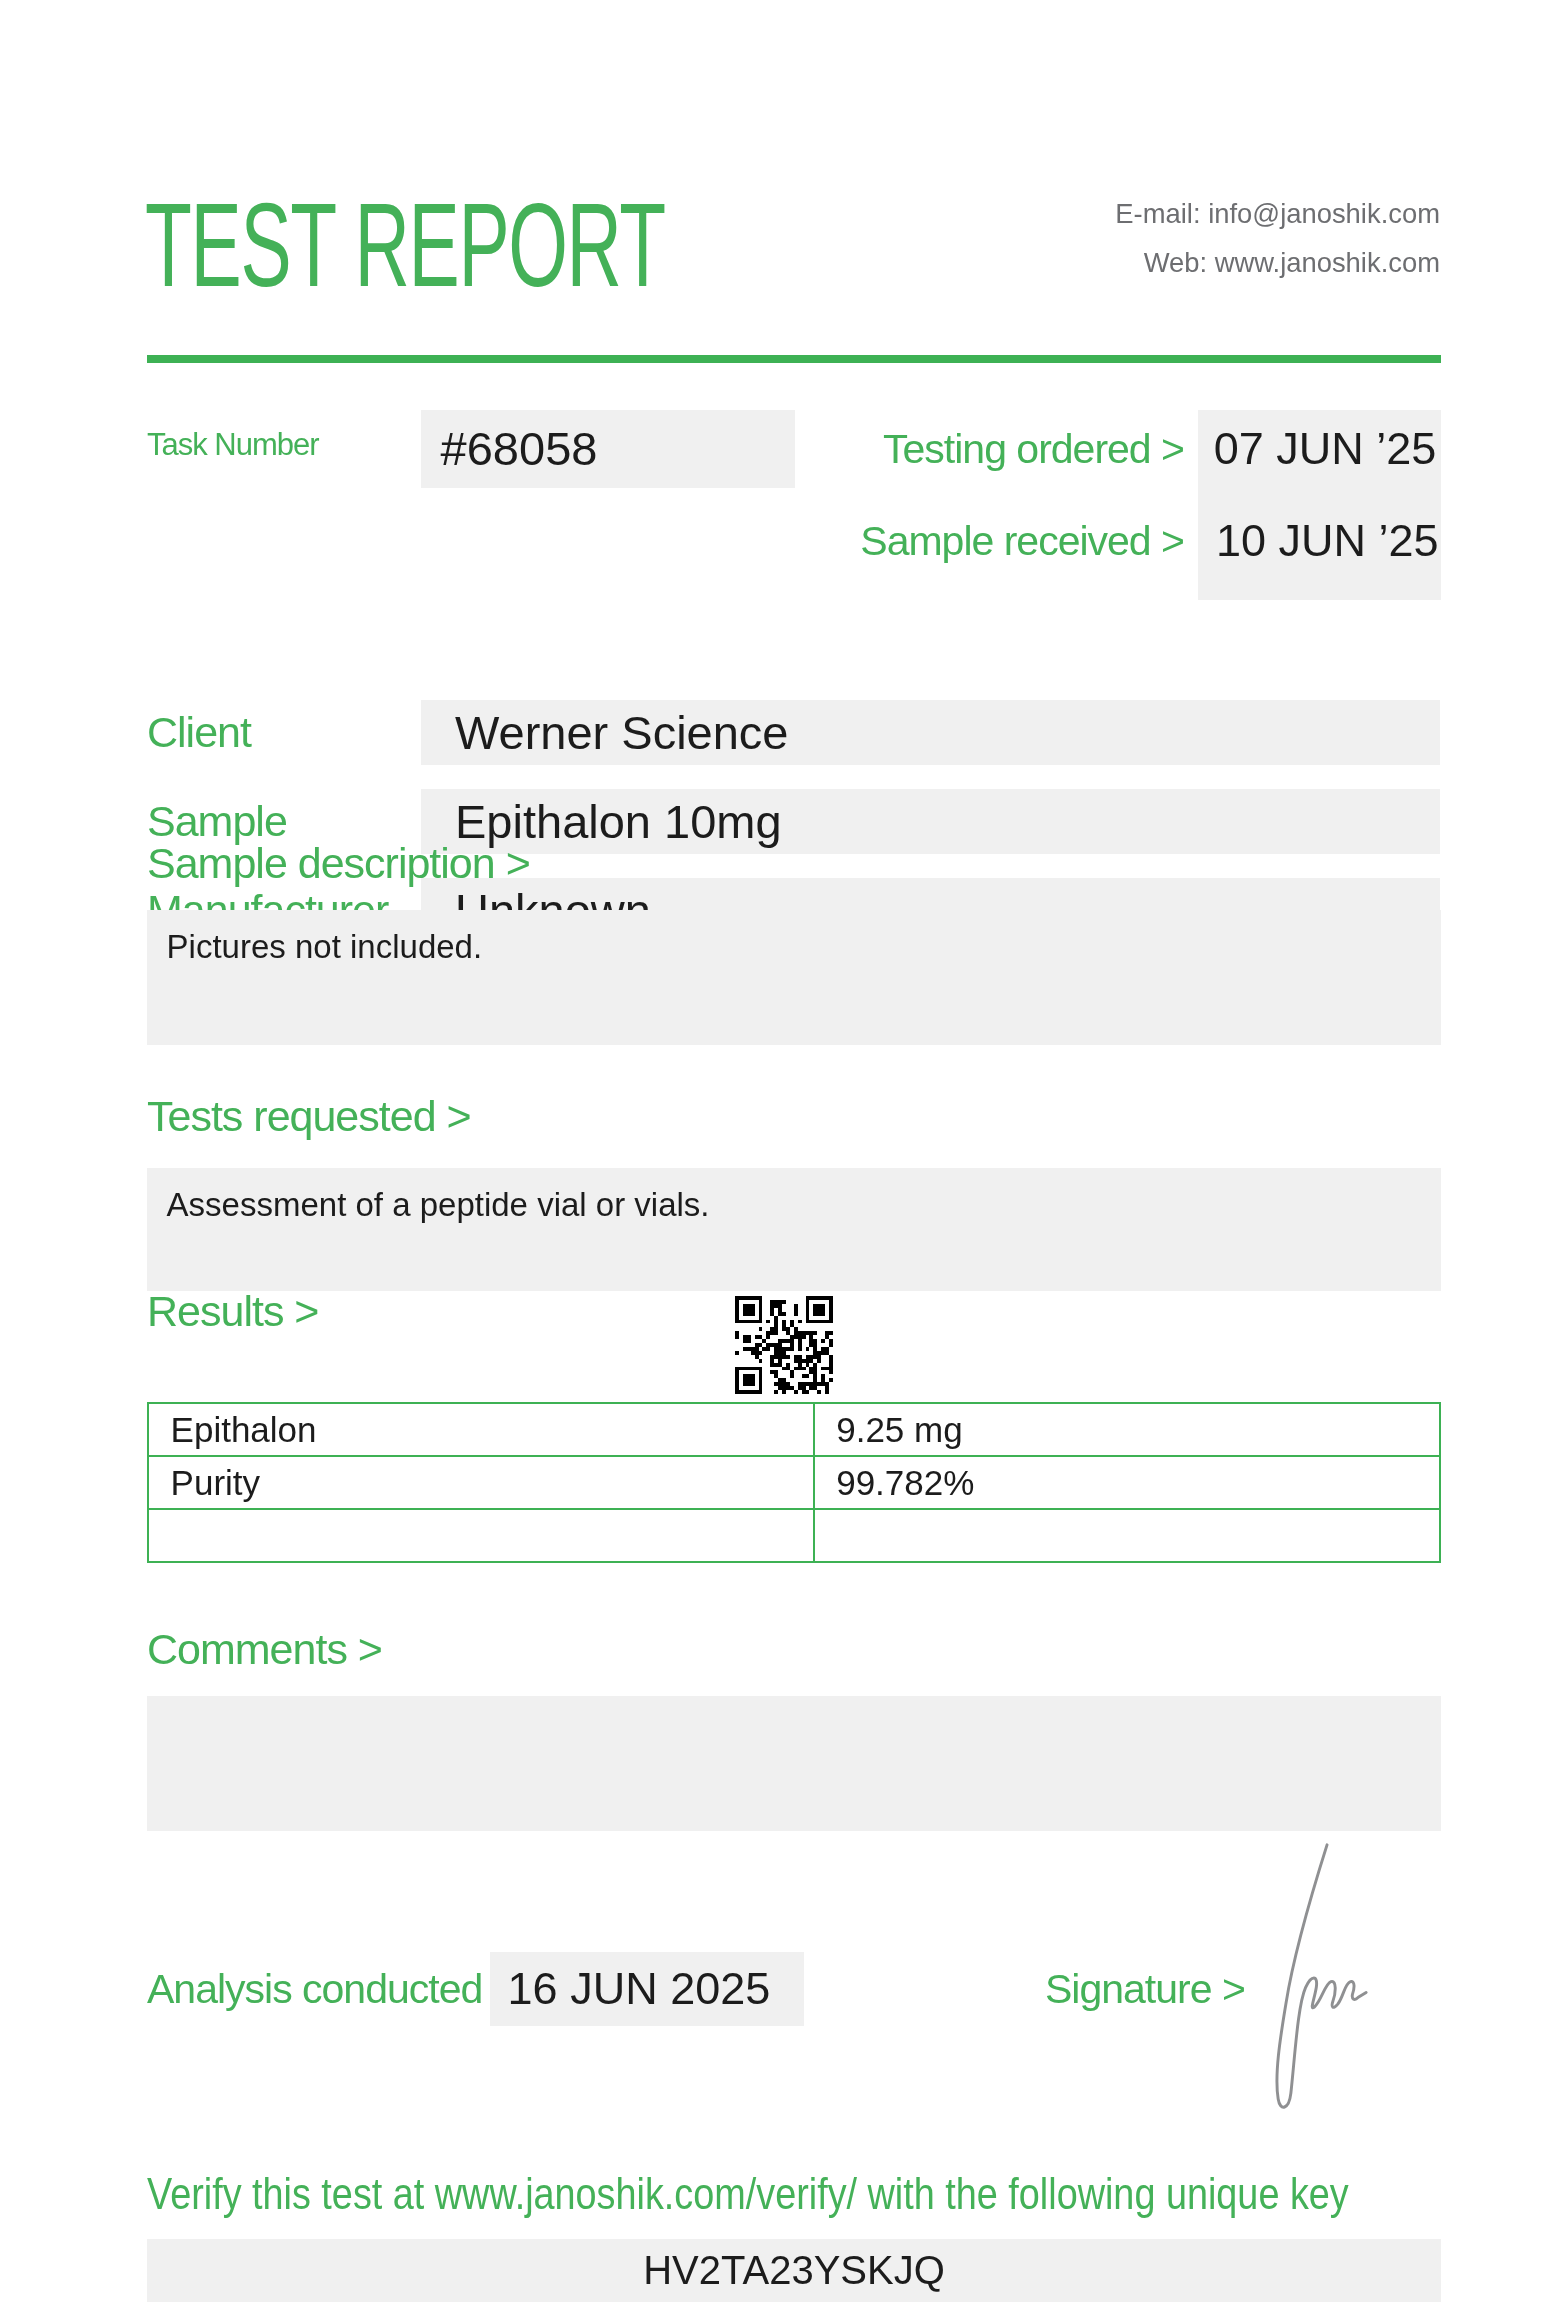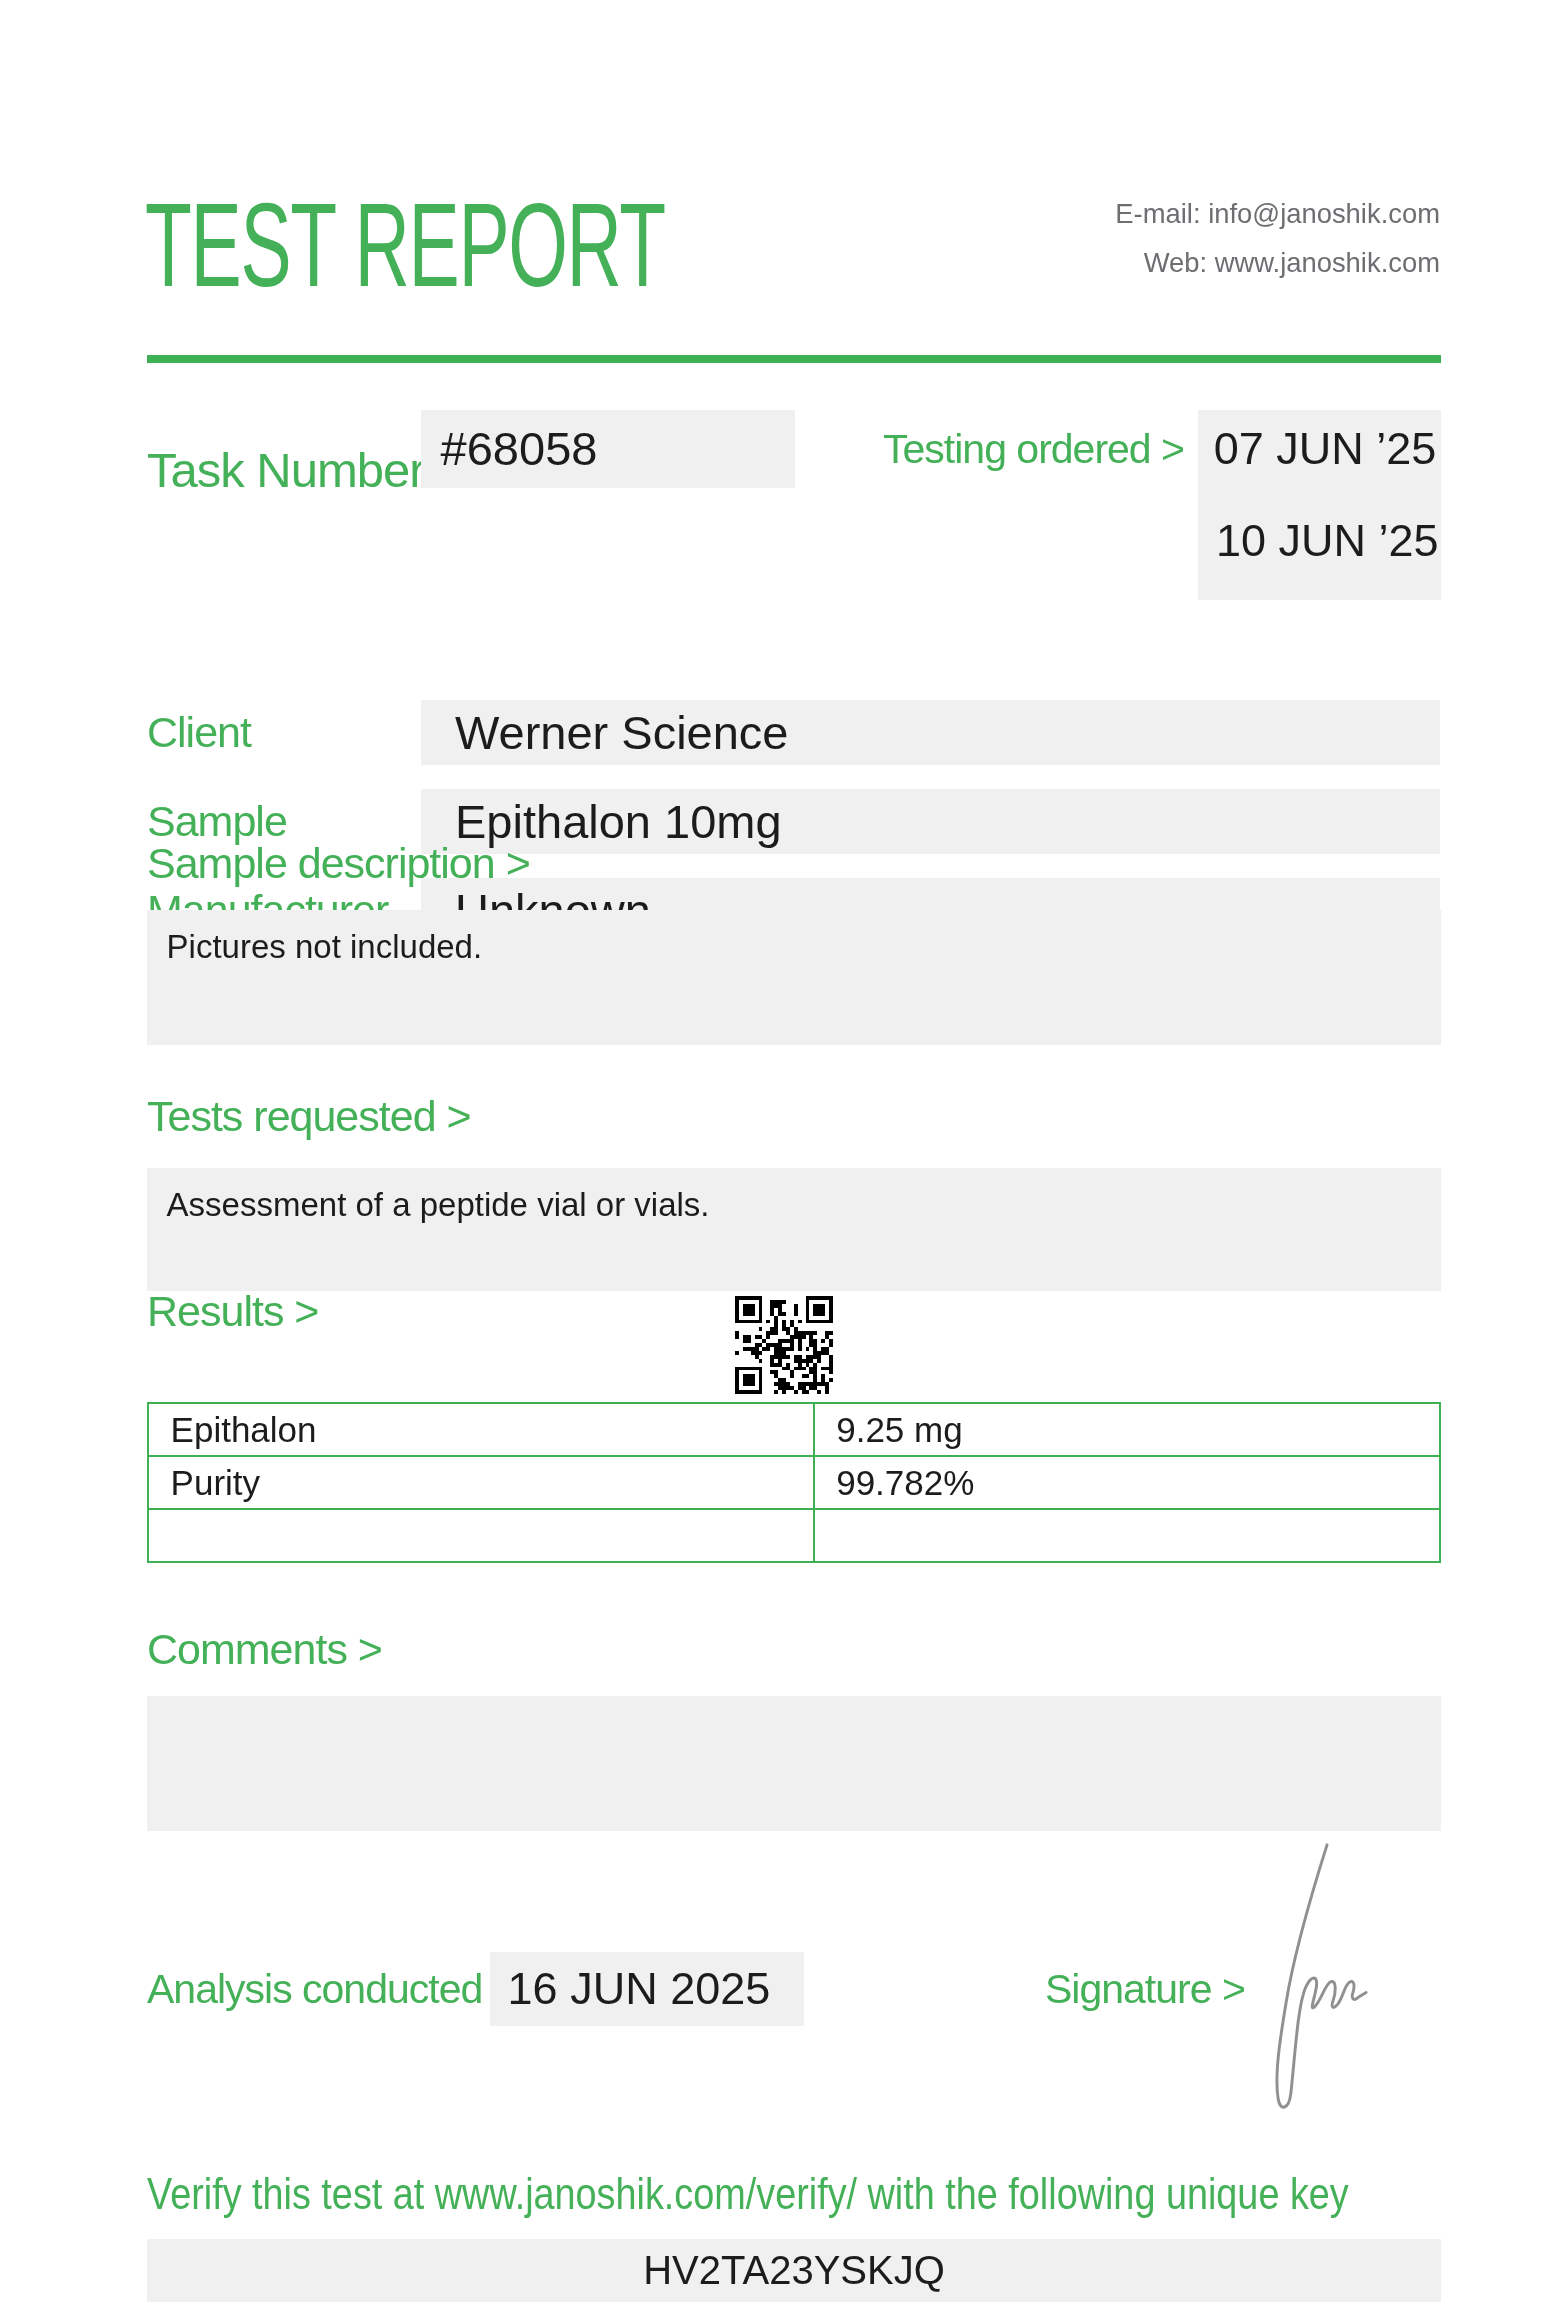--- a/index.html
+++ b/index.html
@@ -26,21 +26,21 @@
   .shik{color:#2f9e4f;}
   @supports ((-webkit-background-clip: text) or (background-clip: text)){
     .shik{background:linear-gradient(90deg,#a6cd39,#37a04b,#0e6e44);
       -webkit-background-clip:text;background-clip:text;color:transparent;}
   }
   .contact{left:970px;top:190px;width:470px;text-align:right;
     font-size:27.4px;line-height:1.78;color:#6d6e71;}
   .rule{left:147px;top:355px;width:1294px;height:7.8px;background:#3db154;}
 
   
-  .task-label{left:147px;top:431px;height:78px;line-height:78px;font-size:49px;letter-spacing:-1px;}
+  .task-label{left:147px;top:406px;height:78px;line-height:78px;font-size:31px;letter-spacing:-1px;}
   .task-box{left:421px;top:410px;width:374px;height:78px;}
   .task-box .val{margin-left:19.6px;font-size:47px;line-height:78px;}
   .date-label{width:400px;height:78px;line-height:78px;text-align:right;font-size:41px;letter-spacing:-1px;}
   .date-box{width:243px;height:98px;}
   .date-box .val{margin-left:15.7px;font-size:45px;line-height:78px;}
 
   
   .info-label{left:147px;height:65px;line-height:65px;font-size:43px;letter-spacing:-1px;}
   .info-box{left:421px;width:1019px;height:65px;}
   .info-box .val{margin-left:34px;font-size:47px;line-height:65px;}
@@ -86,20 +86,21 @@
   <div class="abs task-label green">Task Number</div>
   <div class="gbox task-box">
     <span class="val">#68058</span>
   </div>
 
   <div class="abs date-label green" style="left:784px;top:410px;">Testing ordered &gt;</div>
   <div class="gbox date-box" style="left:1198px;top:410px;">
     <span class="val">07 JUN ’25</span>
   </div>
 
+  <div class="abs date-label green" style="left:784px;top:502px;">Sample received &gt;</div>
   <div class="gbox date-box" style="left:1198px;top:502px;text-align:center;">
     <span class="val">10 JUN ’25</span>
   </div>
 
   <div class="abs info-label green" style="top:700px;">Client</div>
   <div class="gbox info-box" style="top:700px;">
     <span class="val">Werner Science</span>
   </div>
 
   <div class="abs info-label green" style="top:789px;">Sample</div>

